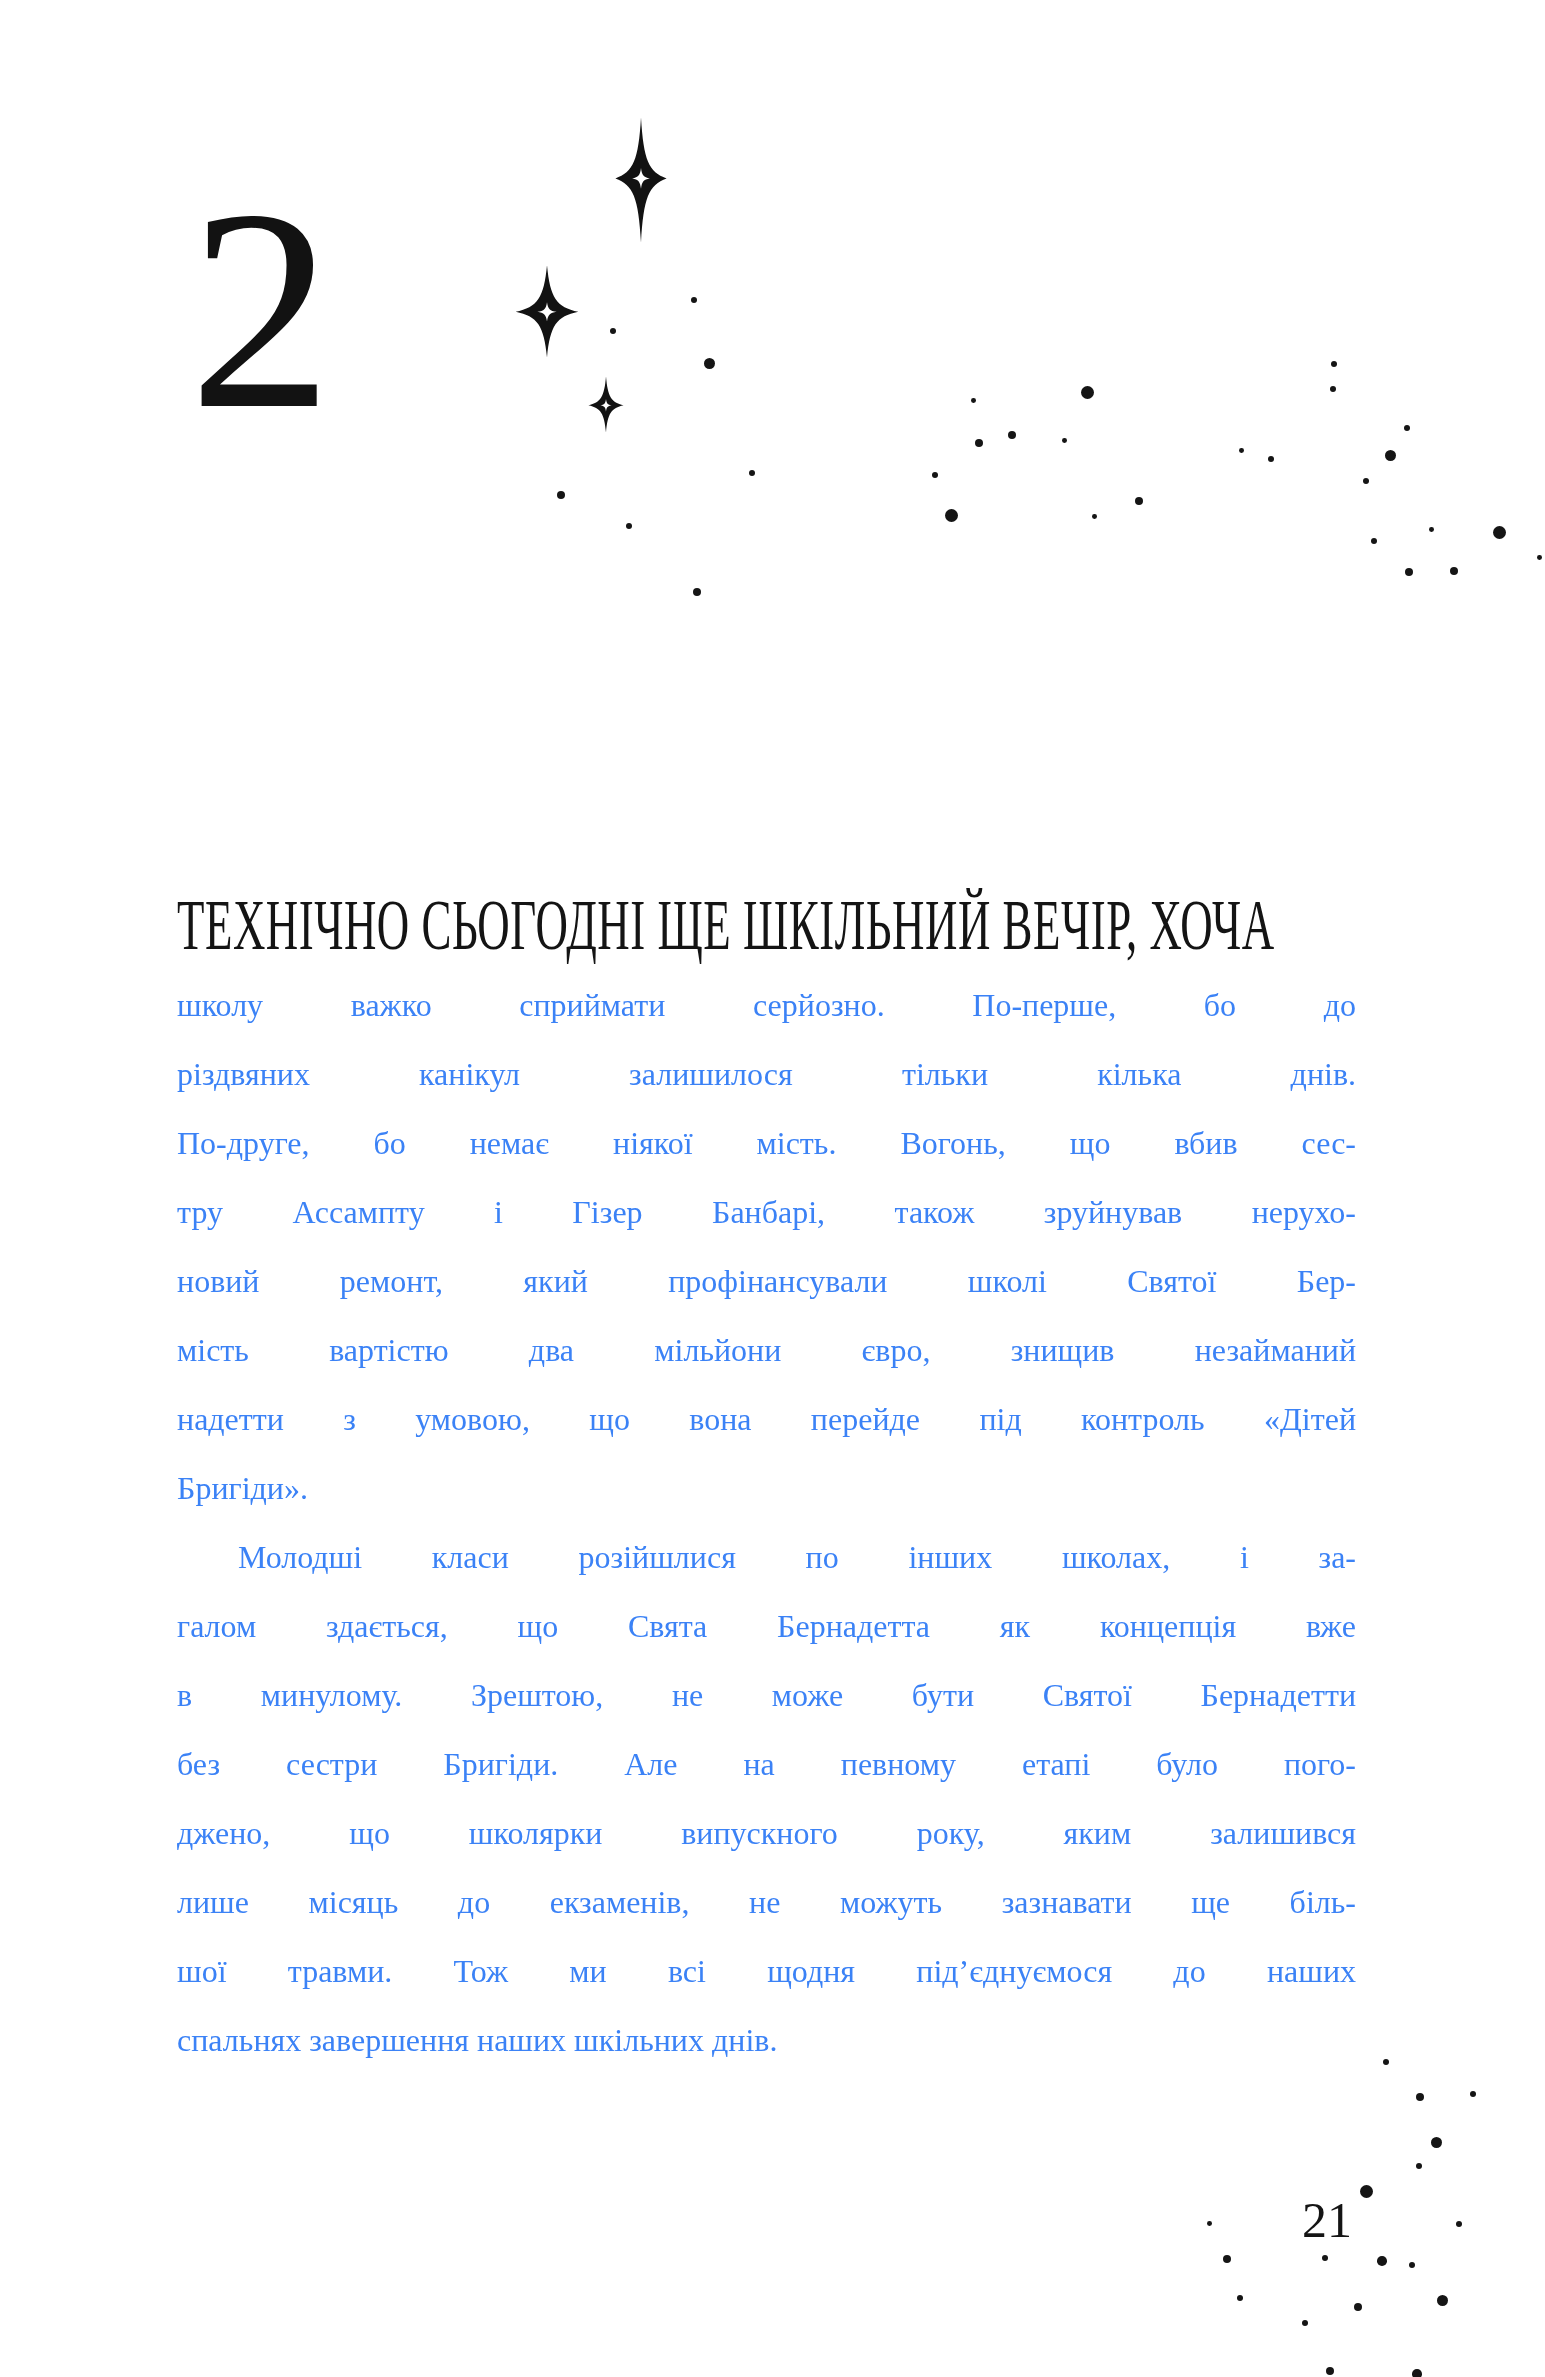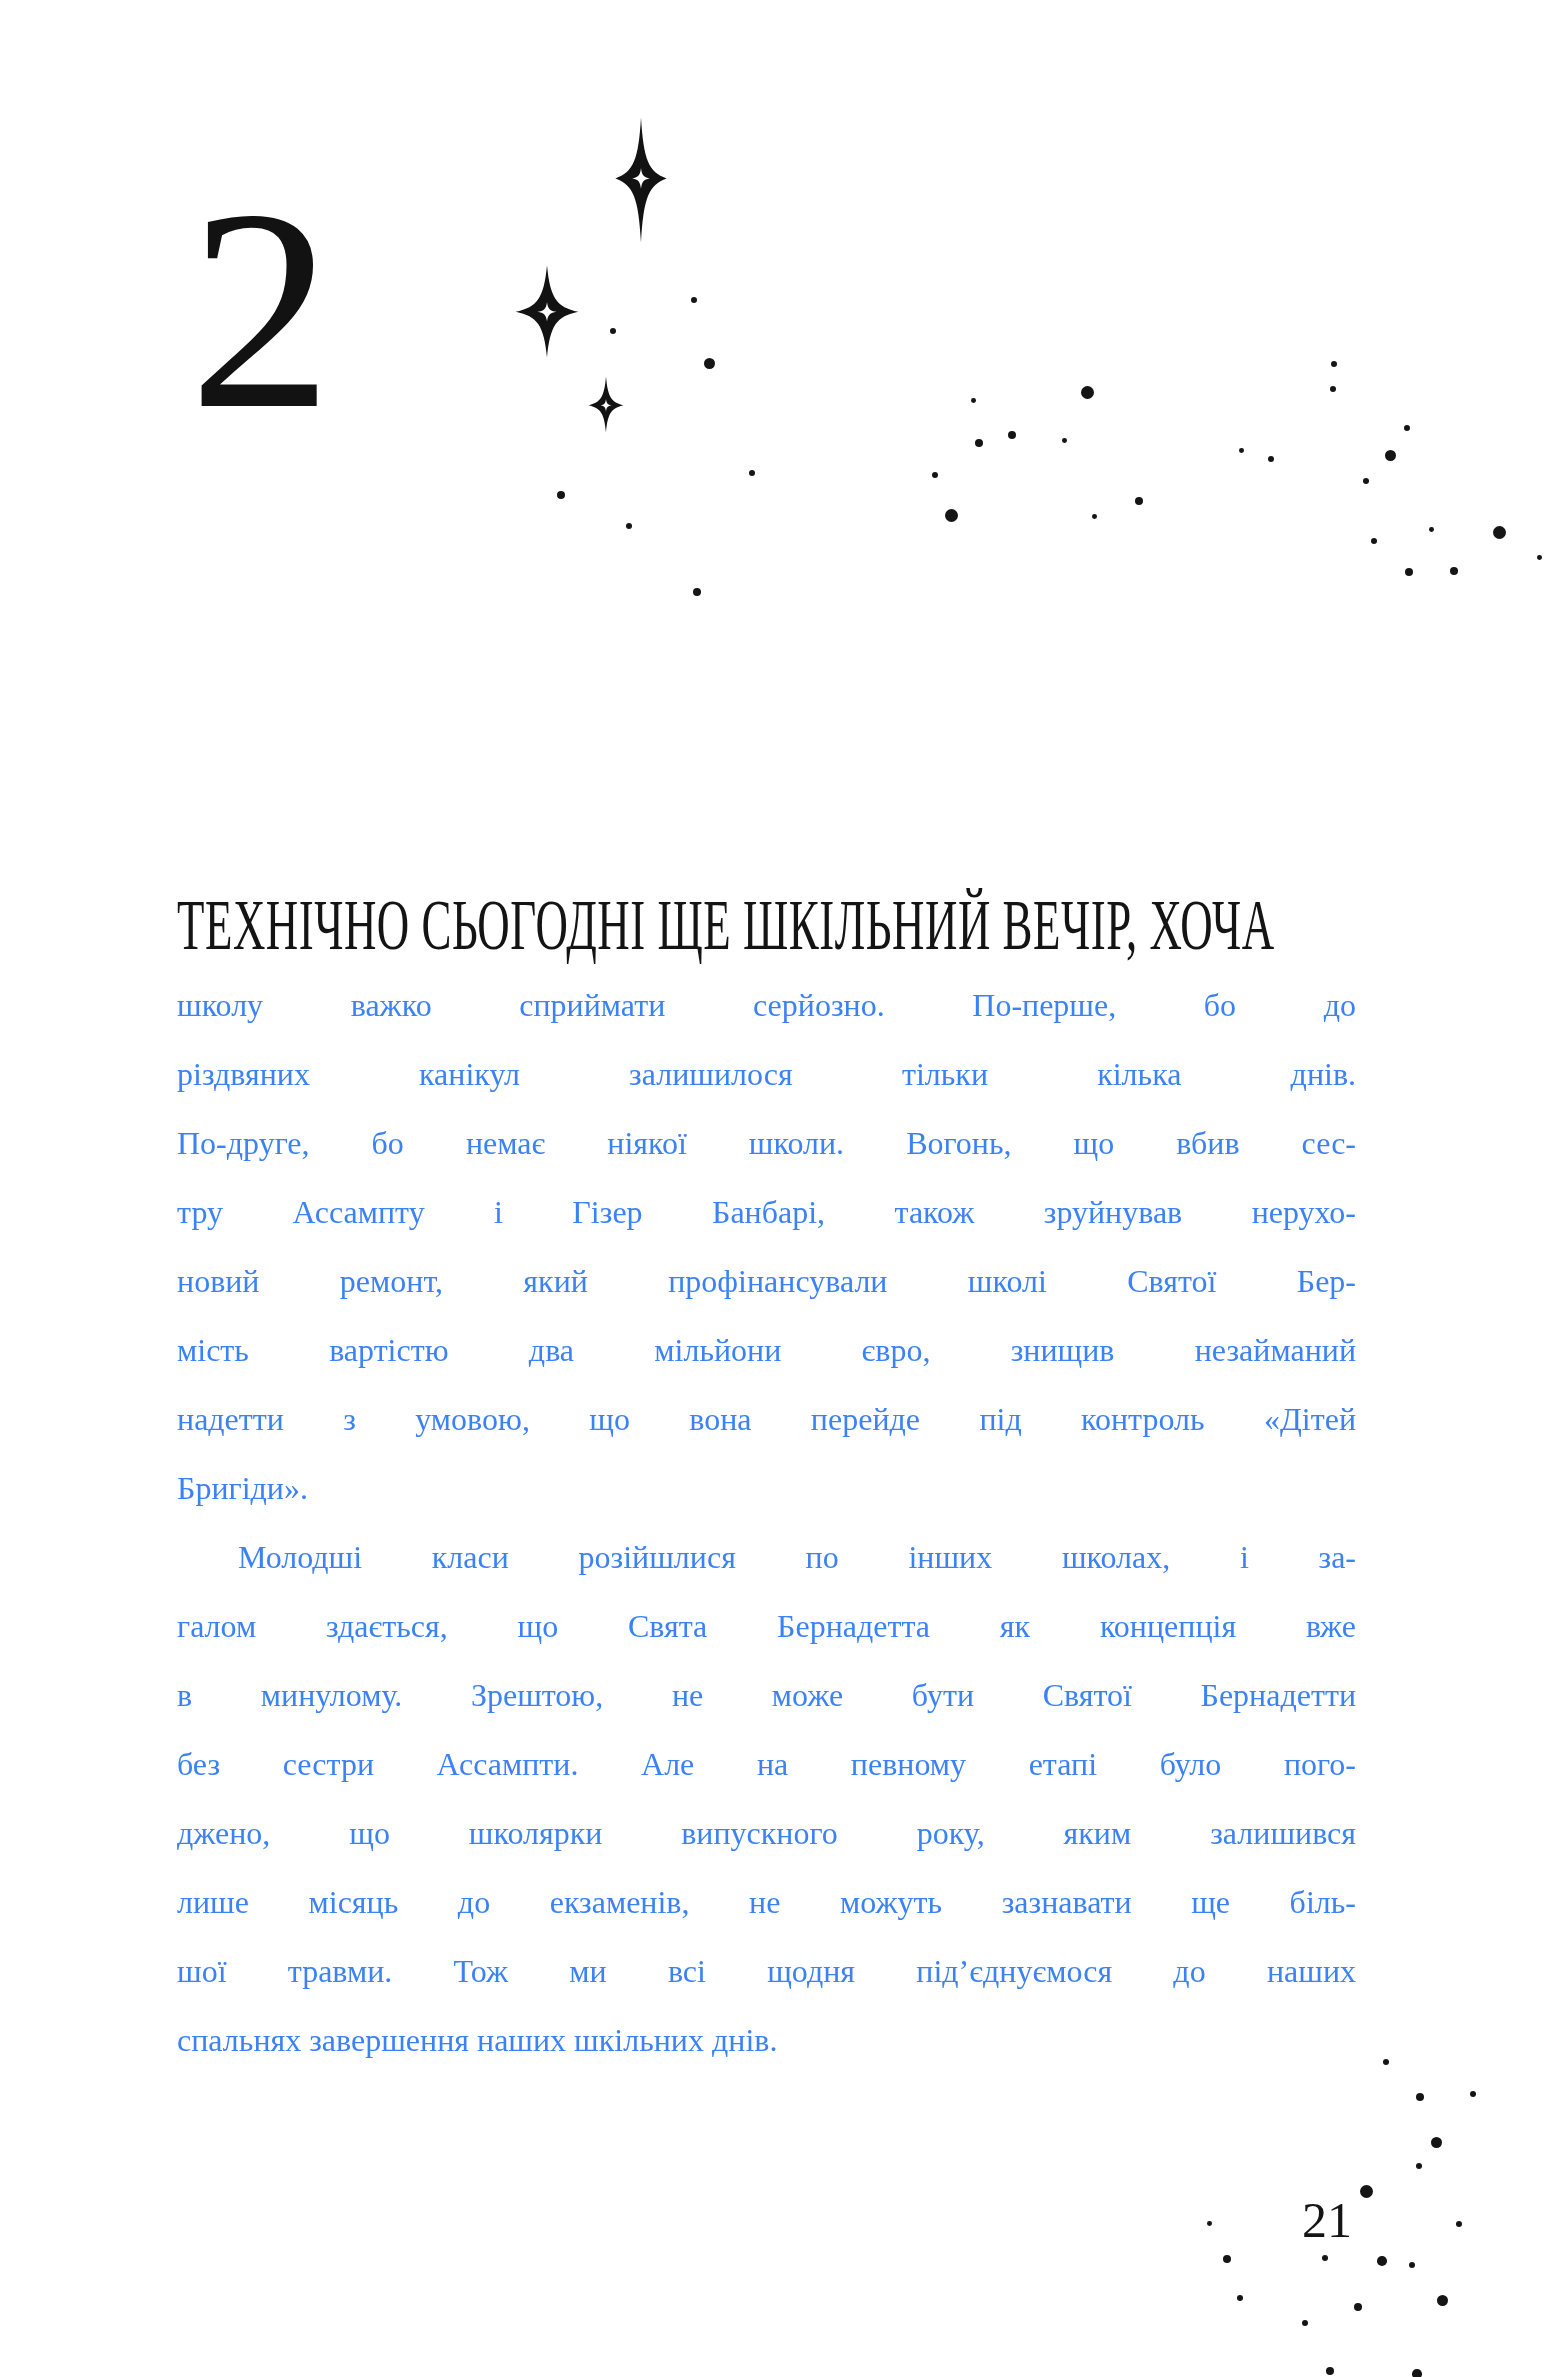--- a/index.html
+++ b/index.html
@@ -147,30 +147,30 @@
       <span class="dot" style="left: 1470px; top: 2091px; width: 6.4px; height: 6.4px; background: rgb(21, 21, 21);"></span>
       <span class="dot" style="left: 1326px; top: 2367px; width: 8px; height: 8px; background: rgb(21, 21, 21);"></span>
       <span class="dot" style="left: 1412px; top: 2369px; width: 9.7px; height: 9.7px; background: rgb(21, 21, 21);"></span>
     </div>
 
   <div class="lede-heading">ТЕХНІЧНО СЬОГОДНІ ЩЕ ШКІЛЬНИЙ ВЕЧІР, ХОЧА</div>
 
   <div class="body-block">
       <div class="line">школу важко сприймати серйозно. По-перше, бо до</div>
       <div class="line">різдвяних канікул залишилося тільки кілька днів.</div>
-      <div class="line">По-друге, бо немає ніякої школи. Вогонь, що вбив сес-</div>
+      <div class="line">По-друге, бо немає ніякої мість. Вогонь, що вбив сес-</div>
       <div class="line">тру Ассампту і Гізер Банбарі, також зруйнував нерухо-</div>
       <div class="line">новий ремонт, який профінансували школі Святої Бер-</div>
       <div class="line">мість вартістю два мільйони євро, знищив незайманий</div>
       <div class="line">надетти з умовою, що вона перейде під контроль «Дітей</div>
       <div class="line para-last">Бригіди».</div>
       <div class="line indent">Молодші класи розійшлися по інших школах, і за-</div>
       <div class="line">галом здається, що Свята Бернадетта як концепція вже</div>
       <div class="line">в минулому. Зрештою, не може бути Святої Бернадетти</div>
-      <div class="line">без сестри Ассампти. Але на певному етапі було пого-</div>
+      <div class="line">без сестри Бригіди. Але на певному етапі було пого-</div>
       <div class="line">джено, що школярки випускного року, яким залишився</div>
       <div class="line">лише місяць до екзаменів, не можуть зазнавати ще біль-</div>
       <div class="line">шої травми. Тож ми всі щодня під’єднуємося до наших</div>
       <div class="line para-last">спальнях завершення наших шкільних днів.</div>
     </div>
 
   <div class="page-number">21</div>
 
 </div>
 

